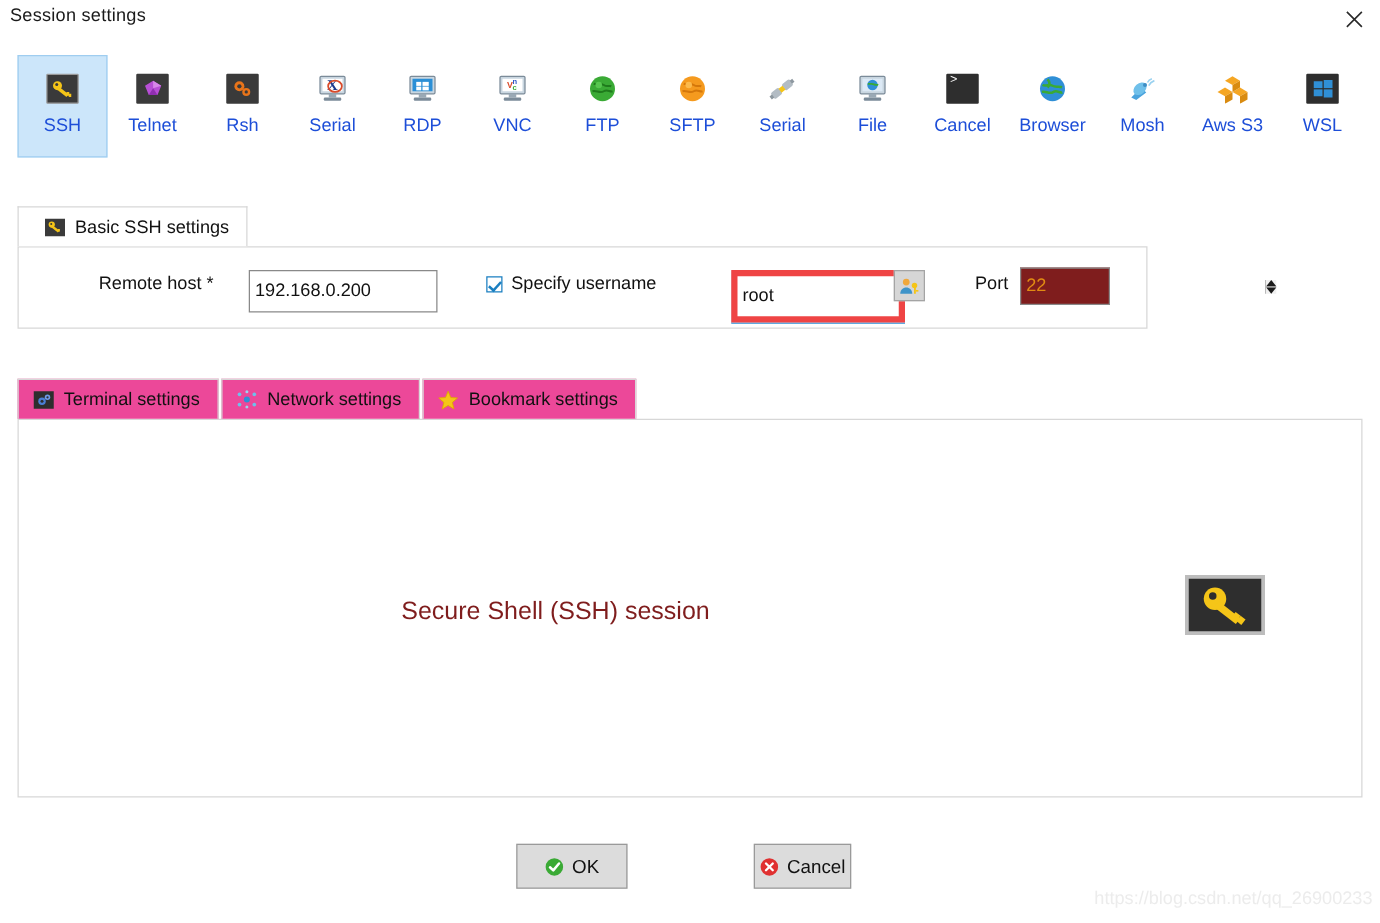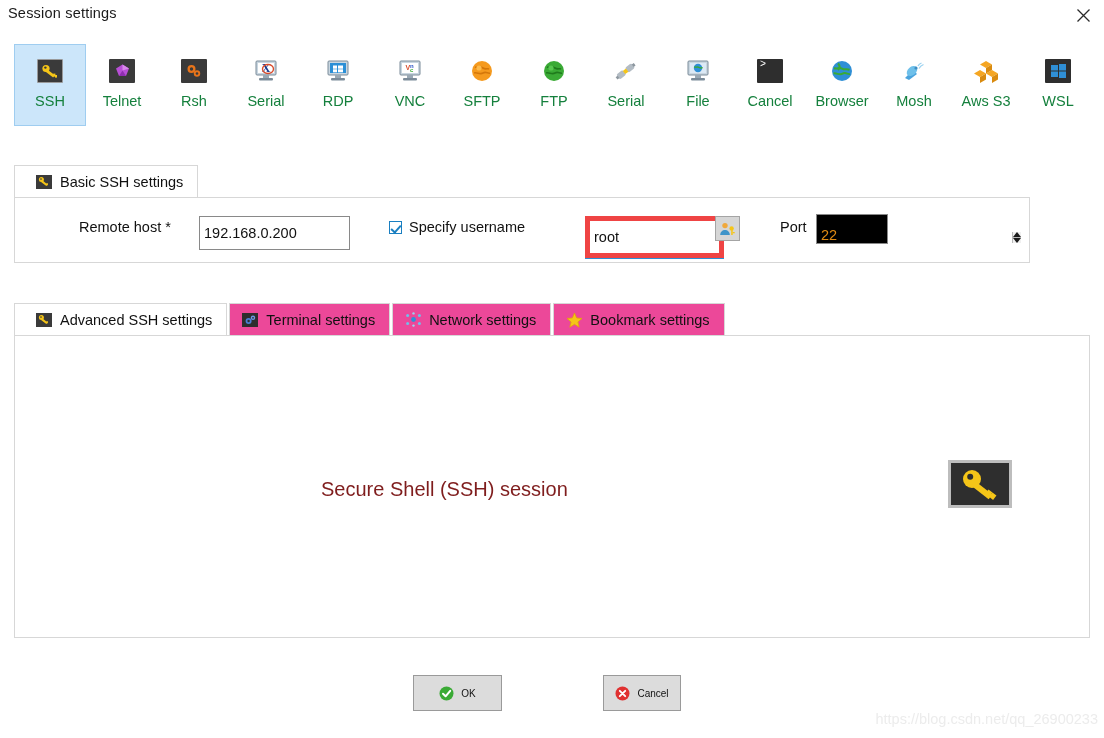--- a/index.html
+++ b/index.html
@@ -51,21 +51,21 @@
   .proto.selected {
     background: #cce6fa;
     border: 1px solid #9fcdf0;
   }
   .proto .picon {
     width: 30px; height: 30px;
     display: flex; align-items: center; justify-content: center;
     margin-bottom: 7px;
   }
   .proto .plabel {
-    font-size: 14.5px; color: #15803d; white-space: nowrap;
+    font-size: 14.5px; color: #1d4ed8; white-space: nowrap;
   }
   .sq { width: 26px; height: 24px; border-radius: 1px; position: relative; }
 
   
   .tabstrip { position: absolute; display: flex; align-items: flex-end; z-index: 3; }
   .tabbtn {
     height: 32px;
     display: flex; align-items: center;
     padding: 0 14px 0 11px;
     background: #ec4899;
@@ -79,21 +79,21 @@
   .tabbtn.active { background: #ffffff; border-color: #d7d7d7; padding-left: 20px; }
   .tabbtn .ticon {
     width: 18px; height: 16px;
     margin-right: 7px;
     display: flex; align-items: center; justify-content: center;
     flex: 0 0 auto;
   }
 
   #basic-panel {
     position: absolute; left: 14px; top: 197px;
-    width: 1016px; height: 66px;
+    width: 904px; height: 66px;
     background: #ffffff;
     border: 1px solid #d7d7d7;
   }
   #basic-tabstrip { left: 14px; top: 165px; }
 
   #lower-tabstrip { left: 14px; top: 303px; }
   #lower-panel {
     position: absolute; left: 14px; top: 335px;
     width: 1076px; height: 303px;
     background: #ffffff;
@@ -153,22 +153,22 @@
     background: #d6d6d6;
     border: 1px solid #a4a4a4;
     display: flex; align-items: center; justify-content: center;
     cursor: pointer;
   }
   #port-label { position: absolute; left: 765px; top: 21px; }
   #port-box {
     position: absolute; left: 801px; top: 16px;
     width: 72px; height: 30px;
     border: 1px solid #898989;
-    background: #000000;
-    display: flex; align-items: flex-end;
+    background: #7f1d1d;
+    display: flex; align-items: center;
   }
   #port-input {
     flex: 1 1 auto; border: none; outline: none;
     font-family: "Liberation Sans", sans-serif;
     font-size: 14.5px; color: #e08a13;
     padding: 0 4px; background: transparent;
   }
   #port-spinner {
     width: 20px; display: flex; flex-direction: column;
     border-left: 1px solid #b8b8b8;
@@ -196,21 +196,21 @@
     display: flex; align-items: center; justify-content: center;
   }
 
   
   .dlgbtn {
     position: absolute; top: 675px;
     height: 36px;
     background: #dcdcdc;
     border: 1px solid #9a9a9a;
     display: flex; align-items: center; justify-content: center;
-    font-size: 10px; color: #111;
+    font-size: 15px; color: #111;
     cursor: pointer;
   }
   .dlgbtn .bicon { margin-right: 7px; display: flex; align-items: center; }
   #ok-button { left: 413px; width: 89px; }
   #cancel-button { left: 603px; width: 78px; }
 
   #watermark {
     position: absolute; right: 6px; top: 711px;
     font-size: 14.5px; color: #ececec;
     white-space: nowrap;
@@ -321,37 +321,37 @@
           <rect x="10" y="16" width="6" height="3" fill="#9aa9b5"></rect>
           <rect x="6" y="19" width="14" height="2.5" rx="1" fill="#7b8b99"></rect>
         </svg>
       </div>
       <div class="plabel">VNC</div>
     </div>
 
     <div class="proto">
       <div class="picon">
         <svg width="24" height="24" viewBox="0 0 24 24">
+          <circle cx="12" cy="12" r="10" fill="#3aaa35"></circle>
+          <path d="M5 8c3 1 5-1 8 1s4 0 6 1M4 14c3-1 6 2 9 0s5 1 7 0" stroke="#1f7a1c" stroke-width="1.6" fill="none"></path>
+          <circle cx="9" cy="9" r="2.6" fill="#57c64f"></circle>
+        </svg>
+      </div>
+      <div class="plabel">FTP</div>
+    </div>
+
+    <div class="proto">
+      <div class="picon">
+        <svg width="24" height="24" viewBox="0 0 24 24">
           <circle cx="12" cy="12" r="10" fill="#f59a1e"></circle>
           <path d="M5 8c3 1 5-1 8 1s4 0 6 1M4 14c3-1 6 2 9 0s5 1 7 0" stroke="#d4770a" stroke-width="1.6" fill="none"></path>
           <circle cx="9" cy="9" r="2.6" fill="#fcba4c"></circle>
         </svg>
       </div>
       <div class="plabel">SFTP</div>
-    </div>
-
-    <div class="proto">
-      <div class="picon">
-        <svg width="24" height="24" viewBox="0 0 24 24">
-          <circle cx="12" cy="12" r="10" fill="#3aaa35"></circle>
-          <path d="M5 8c3 1 5-1 8 1s4 0 6 1M4 14c3-1 6 2 9 0s5 1 7 0" stroke="#1f7a1c" stroke-width="1.6" fill="none"></path>
-          <circle cx="9" cy="9" r="2.6" fill="#57c64f"></circle>
-        </svg>
-      </div>
-      <div class="plabel">FTP</div>
     </div>
 
     <div class="proto">
       <div class="picon">
         <svg width="26" height="24" viewBox="0 0 26 24">
           <g transform="rotate(-38 13 12)">
             <rect x="3" y="9" width="8" height="6" rx="1.6" fill="#b3bcc4"></rect>
             <rect x="14" y="9" width="8" height="6" rx="1.6" fill="#b3bcc4"></rect>
             <rect x="10.5" y="10" width="4" height="4" fill="#f5c518"></rect>
             <rect x="1" y="10.5" width="2.5" height="3" fill="#8d979f"></rect>
@@ -497,35 +497,20 @@
             <span class="arrow-dn"></span>
           </div>
         </div>
       </div>
 
     </div>
   </div>
 
   <div class="tabstrip" id="lower-tabstrip">
 
-    <div class="tabbtn active">
-      <span class="ticon">
-        <span style="width:16px;height:14px;background:#3a3a3a;display:inline-flex;align-items:center;justify-content:center;">
-          <svg width="12" height="11" viewBox="0 0 12 11">
-              <g fill="#f5c518">
-                <circle cx="3.4" cy="3.6" r="2.5"></circle>
-                <rect x="4" y="4.1" width="7" height="2" transform="rotate(38 4 4.1)"></rect>
-                <rect x="8.3" y="7.2" width="1.6" height="2.1"></rect>
-              </g>
-              <circle cx="3" cy="3.1" r=".8" fill="#3a3a3a"></circle>
-            </svg>
-        </span>
-      </span>
-      <span>Advanced SSH settings</span>
-    </div>
 
     <div class="tabbtn">
       <span class="ticon">
         <span style="width:16px;height:14px;background:#2e2e2e;display:inline-flex;align-items:center;justify-content:center;">
           <svg width="13" height="12" viewBox="0 0 13 12">
               <circle cx="4.6" cy="7" r="3" fill="#4a7fd6"></circle>
               <circle cx="4.6" cy="7" r="1.2" fill="#2e2e2e"></circle>
               <circle cx="9" cy="3.8" r="2.2" fill="#6f9ae8"></circle>
               <circle cx="9" cy="3.8" r=".9" fill="#2e2e2e"></circle>
             </svg>

